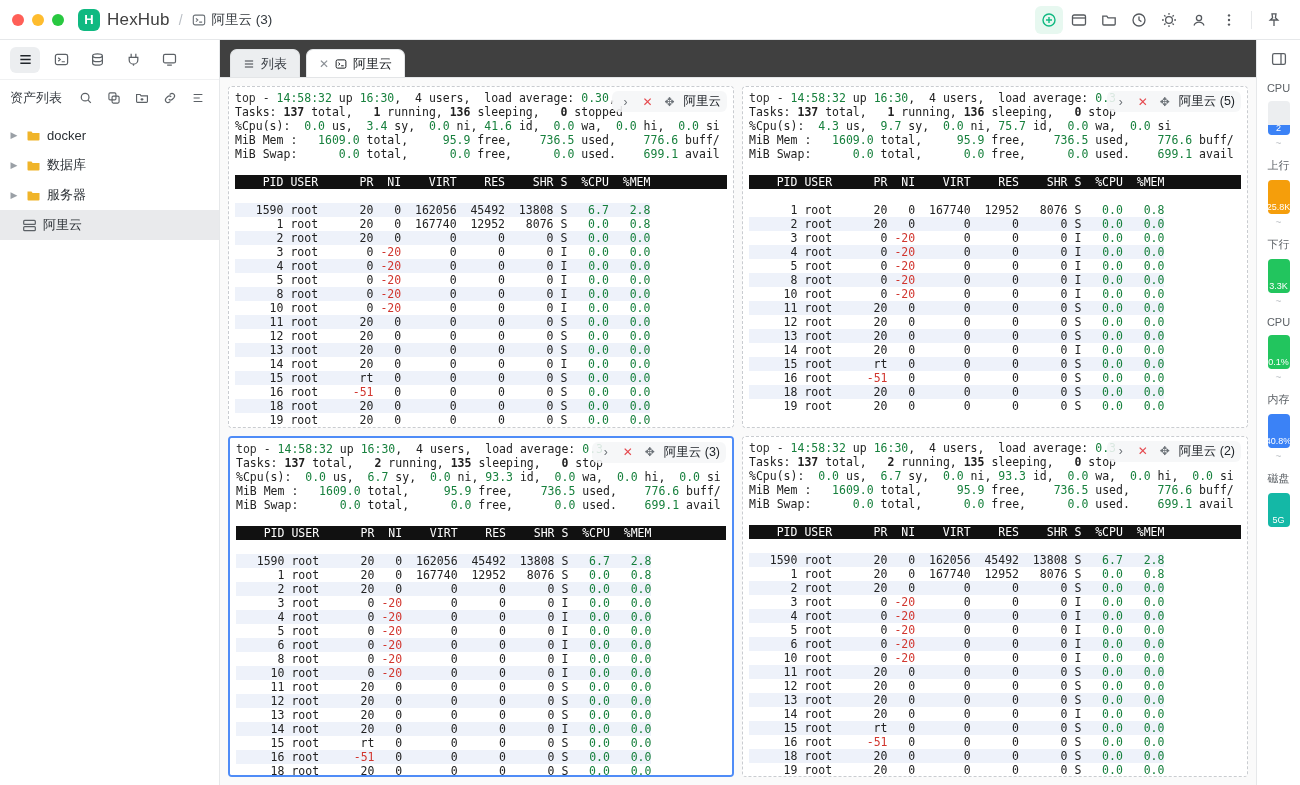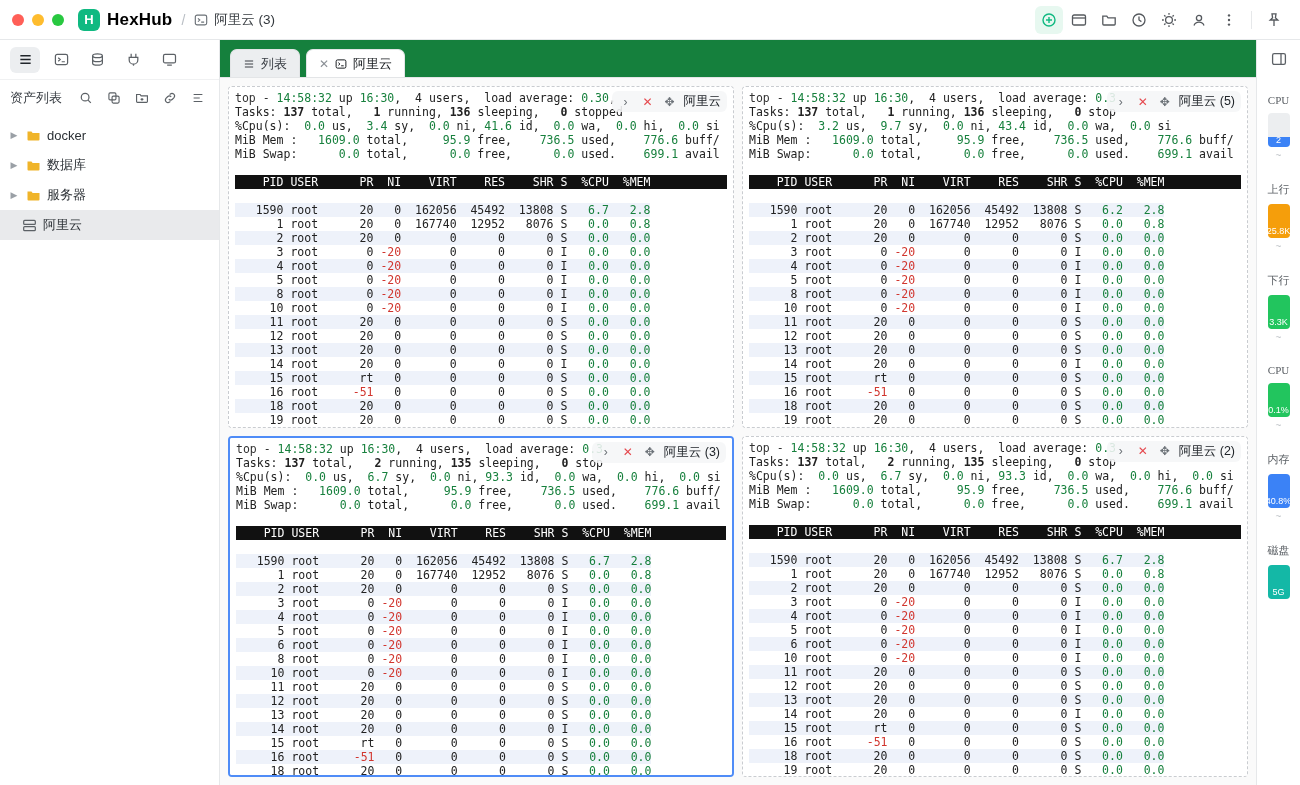--- a/index.html
+++ b/index.html
@@ -26,21 +26,21 @@
   .dot.yellow { background: #febc2e; }
   .dot.green { background: #28c840; }
 
   .brand { display: flex; align-items: center; gap: 7px; }
   .brand-mark {
     width: 22px; height: 22px; border-radius: 6px;
     background: #10b981;
     display: flex; align-items: center; justify-content: center;
     color: #fff; font-size: 13px; font-weight: 700;
   }
-  .brand-name { font-size: 17px; font-weight: 700; letter-spacing: .2px; color:#000000; }
+  .brand-name { font-size: 17px; font-weight: 400; letter-spacing: .2px; color:#404040; }
   .crumb-sep { color: #b9bec4; margin: 0 9px; font-size: 14px; }
   .crumb { display: flex; align-items: center; gap: 6px; font-size: 13.5px; color: #33383d; }
   .crumb-icon { color:#6b7177; display:flex; }
 
   .tb-spacer { flex: 1 1 auto; }
   .tb-actions { display: flex; align-items: center; gap: 2px; }
   .tb-btn {
     width: 28px; height: 28px; border-radius: 6px;
     display: flex; align-items: center; justify-content: center;
     color: #55595e; cursor: pointer;
@@ -85,21 +85,21 @@
   .caret { width: 12px; text-align: center; color: #9aa0a6; font-size: 9px; }
   .folder { color: #f0b429; display:flex; }
   .srv { color:#5c6166; display:flex; }
   .tree-item.child { padding-left: 22px; }
 
   
   .main { flex: 1 1 auto; display: flex; flex-direction: column; min-width: 0; background:#fafafa;}
   .tabstrip {
     height: 38px; flex: 0 0 38px;
     display: flex; align-items: flex-end; gap: 6px;
-    padding: 0 10px; background: #15803d;
+    padding: 0 10px; background: #404040;
     border-bottom: 1px solid #e3e5e7;
   }
   .tab {
     height: 28px; display: flex; align-items: center; gap: 6px;
     padding: 0 12px; border-radius: 7px 7px 0 0;
     font-size: 13px; color: #3a3f45; cursor: pointer;
     background: #eceef0; border: 1px solid #e3e5e7; border-bottom: none;
   }
   .tab.active { background: #ffffff; color: #14181c; }
   .tab .x { color:#8b9096; font-size: 12px; }
@@ -154,21 +154,21 @@
     width: 44px; flex: 0 0 44px;
     background: #fff; border-left: 1px solid #e6e8ea;
     display: flex; flex-direction: column; align-items: center;
     padding-top: 6px; gap: 4px;
   }
   .rail-btn {
     width: 28px; height: 26px; border-radius:6px;
     display:flex; align-items:center; justify-content:center;
     color:#5c6166; cursor:pointer;
   }
-  .rail-label { font-size: 11px; color: #5c6166; margin-top: 18px; font-family: Liberation Serif, serif; }
+  .rail-label { font-size: 11px; color: #5c6166; margin-top: 6px; }
   .gauge {
     width: 22px; height: 34px; border-radius: 4px;
     display: flex; align-items: flex-end; justify-content: center;
     font-size: 9px; color: #fff; position: relative; overflow: hidden;
     background: #eceef0; margin-top: 3px;
   }
   .gauge .fill { position:absolute; left:0; right:0; bottom:0; }
   .gauge span { position: relative; z-index:2; padding-bottom: 2px; font-size: 9px; }
   .tilde { color:#c2c6ca; font-size: 10px; line-height: 9px; }
 </style>
@@ -419,26 +419,25 @@
 
           <div class="pane">
             <div class="pane-overlay">
               <span class="ov-ic">›</span>
               <span class="ov-ic close">✕</span>
               <span class="ov-ic">✥</span>
               <span class="ov-title">阿里云 (5)</span>
             </div>
             <div class="term"><span class="c-dim">top - </span><span class="c-grn">14:58:32</span> up <span class="c-grn">16:30</span>,  4 users,  load average: <span class="c-grn">0.3</span>
 Tasks: <span style="font-weight:bold">137</span> total,   <span style="font-weight:bold">1</span> running, <span style="font-weight:bold">136</span> sleeping,   <span style="font-weight:bold">0</span> stop
-%Cpu(s):  <span class="c-grn">3.2</span> us,  <span class="c-grn">9.7</span> sy,  <span class="c-grn">0.0</span> ni, <span class="c-grn">43.4</span> id,  <span class="c-grn">0.0</span> wa,  <span class="c-grn">0.0</span> si
+%Cpu(s):  <span class="c-grn">4.3</span> us,  <span class="c-grn">9.7</span> sy,  <span class="c-grn">0.0</span> ni, <span class="c-grn">75.7</span> id,  <span class="c-grn">0.0</span> wa,  <span class="c-grn">0.0</span> si
 MiB Mem :   <span class="c-grn">1609.0</span> total,     <span class="c-grn">95.9</span> free,    <span class="c-grn">736.5</span> used,    <span class="c-grn">776.6</span> buff/
 MiB Swap:      <span class="c-grn">0.0</span> total,      <span class="c-grn">0.0</span> free,      <span class="c-grn">0.0</span> used.    <span class="c-grn">699.1</span> avail
 
 <span class="hdr-row">    PID USER      PR  NI    VIRT    RES    SHR S  %CPU  %MEM</span>
-<span class="zebra">   1590 root      20   0  162056  45492  13808 S   <span class="c-grn">6.2</span>   <span class="c-grn">2.8</span></span>
       1 root      20   0  167740  12952   8076 S   <span class="c-grn">0.0</span>   <span class="c-grn">0.8</span>
 <span class="zebra">      2 root      20   0       0      0      0 S   <span class="c-grn">0.0</span>   <span class="c-grn">0.0</span></span>
       3 root       0 <span class="c-red">-20</span>       0      0      0 I   <span class="c-grn">0.0</span>   <span class="c-grn">0.0</span>
 <span class="zebra">      4 root       0 <span class="c-red">-20</span>       0      0      0 I   <span class="c-grn">0.0</span>   <span class="c-grn">0.0</span></span>
       5 root       0 <span class="c-red">-20</span>       0      0      0 I   <span class="c-grn">0.0</span>   <span class="c-grn">0.0</span>
 <span class="zebra">      8 root       0 <span class="c-red">-20</span>       0      0      0 I   <span class="c-grn">0.0</span>   <span class="c-grn">0.0</span></span>
      10 root       0 <span class="c-red">-20</span>       0      0      0 I   <span class="c-grn">0.0</span>   <span class="c-grn">0.0</span>
 <span class="zebra">     11 root      20   0       0      0      0 S   <span class="c-grn">0.0</span>   <span class="c-grn">0.0</span></span>
      12 root      20   0       0      0      0 S   <span class="c-grn">0.0</span>   <span class="c-grn">0.0</span>
 <span class="zebra">     13 root      20   0       0      0      0 S   <span class="c-grn">0.0</span>   <span class="c-grn">0.0</span></span>

